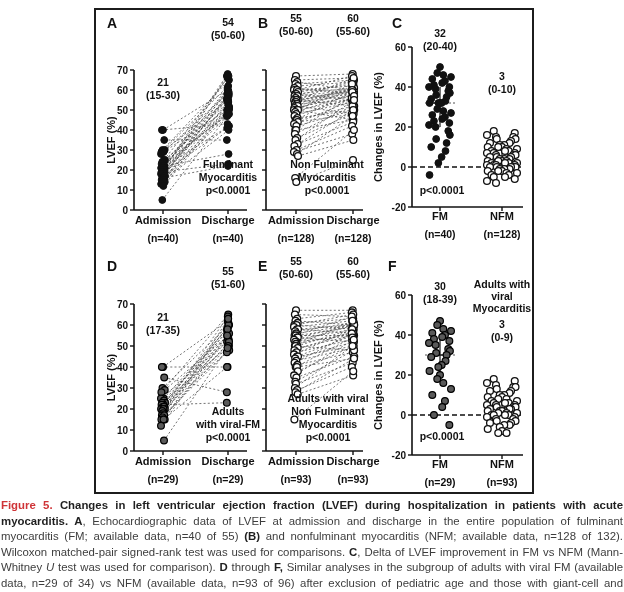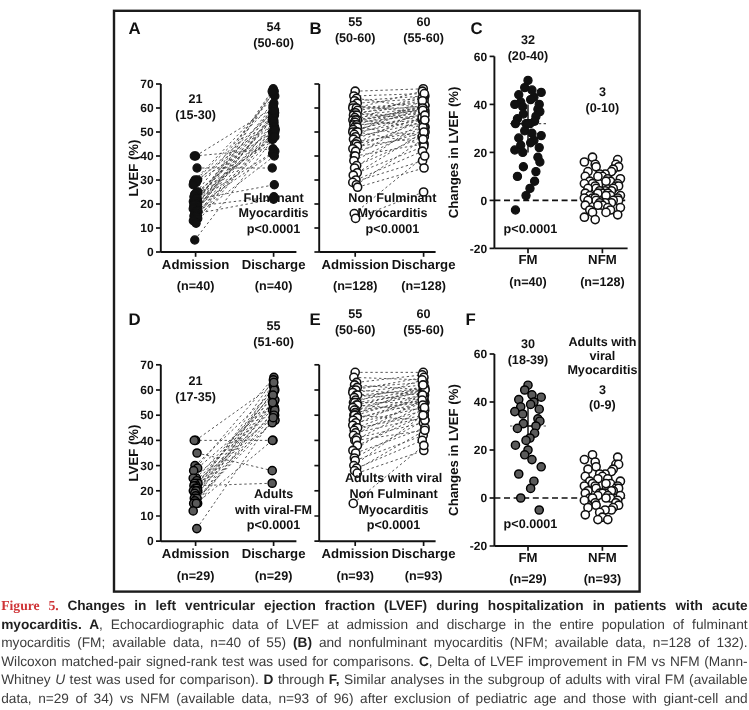--- a/index.html
+++ b/index.html
@@ -10,21 +10,21 @@
   
   text{font-family:"Liberation Sans",sans-serif;fill:#111;}
   .t-letter{font-size:14px;font-weight:bold;}
   .t-tick{font-size:10px;font-weight:bold;}
   .t-cat{font-size:11px;font-weight:bold;}
   .t-n{font-size:10.5px;font-weight:bold;}
   .t-stat{font-size:10.5px;font-weight:bold;}
   .t-note{font-size:10.5px;font-weight:bold;}
   .t-ylab{font-size:11px;font-weight:bold;}
   #caption{position:absolute;left:1px;top:498px;width:622px;font-size:11.4px;line-height:15.5px;color:#3d3d3d;text-align:justify;}
-  .cap-red{font-weight:bold;font-family:Liberation Serif, serif;}
+  .cap-red{font-weight:bold;}
   .cap-b{font-weight:bold;color:#1f1f1f;}
   .cap-i{font-style:italic;}
 </style>
 </head>
 <body>
 
 <div id="page">
   <div id="figbox"></div>
   <div class="panel" id="panel-A" style="left: 95px; top: 12px;">
       <svg width="161" height="240" viewBox="0 0 161 240">

